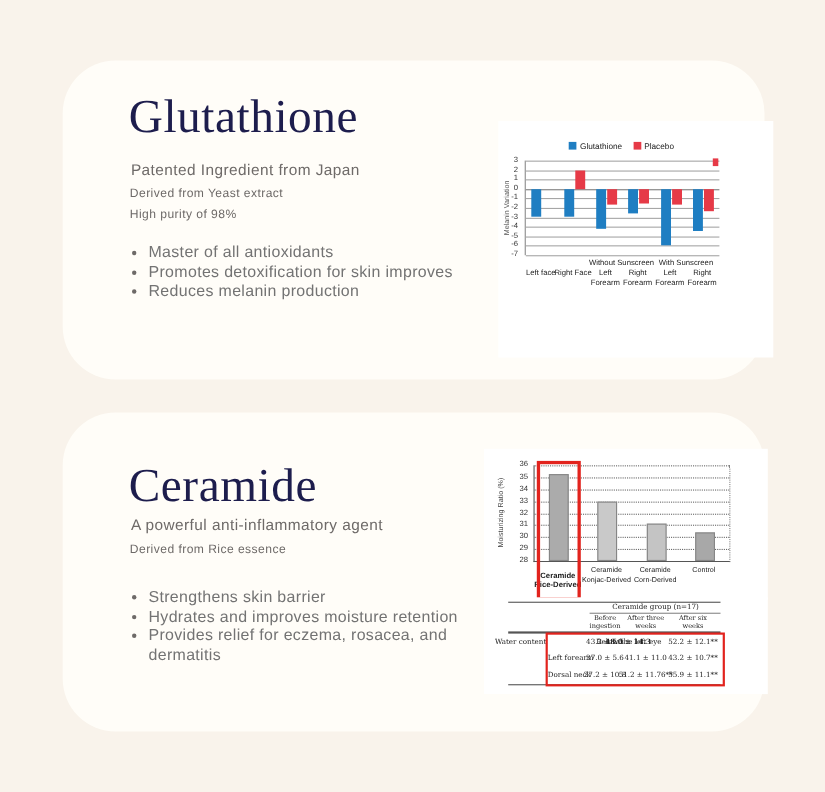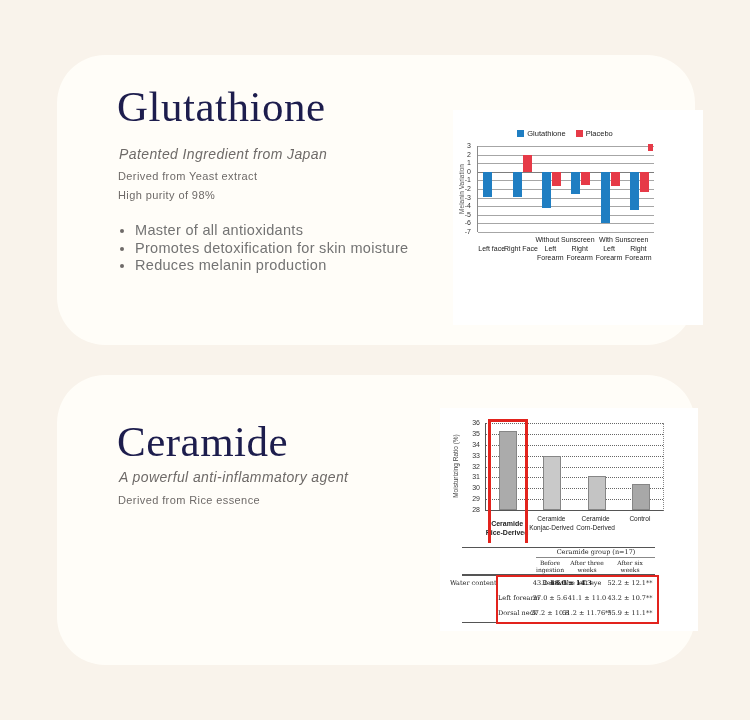--- a/index.html
+++ b/index.html
@@ -19,21 +19,21 @@
   .title {
     position:absolute; left:60px; margin:0;
     font-family:"Liberation Serif", serif; font-weight:500;
     font-size:43px; line-height:1.1; color:#1d1d4d; letter-spacing:0.5px;
   }
   #card1 .title { top:28px; }
   #card2 .title { top:43px; }
 
   .subtitle {
     position:absolute; left:62px;
-    font-style:italic; font-size:14px; color:#6e6a68; letter-spacing:0.4px;
+    font-size:14px; color:#6e6a68; letter-spacing:0.4px;
   }
   #card1 .subtitle { top:91px; }
   #card2 .subtitle { top:94px; }
 
   .desc {
     position:absolute; left:61px;
     font-size:11px; line-height:19px; color:#6e6a68; letter-spacing:0.4px;
   }
   #card1 .desc { top:112px; }
   #card2 .desc { top:116px; }
@@ -106,21 +106,21 @@
 
 <div class="card" id="card1">
   <h1 class="title">Glutathione</h1>
   <div class="subtitle">Patented Ingredient from Japan</div>
   <div class="desc">
     <div>Derived from Yeast extract</div>
     <div>High purity of 98%</div>
   </div>
   <ul class="bullets">
     <li>Master of all antioxidants</li>
-    <li>Promotes detoxification for skin moisture</li>
+    <li>Promotes detoxification for skin improves</li>
     <li>Reduces melanin production</li>
   </ul>
 
   <div class="chart1">
     <div id="c1-legend"><div class="lgitem">
           <div class="lgswatch" style="background: rgb(31, 126, 194);"></div>
           <div class="lgtext">Glutathione</div>
         </div><div class="lgitem">
           <div class="lgswatch" style="background: rgb(230, 58, 71);"></div>
           <div class="lgtext">Placebo</div>
@@ -182,20 +182,25 @@
       </div>
   </div>
 </div>
 
 <div class="card" id="card2">
   <h1 class="title">Ceramide</h1>
   <div class="subtitle">A powerful anti-inflammatory agent</div>
   <div class="desc">
     <div>Derived from Rice essence</div>
   </div>
+  <ul class="bullets">
+    <li>Strengthens skin barrier</li>
+    <li>Hydrates and improves moisture retention</li>
+    <li>Provides relief for eczema, rosacea, and dermatitis</li>
+  </ul>
 
   <div class="chart2">
     <div class="c2-ylabel">Moisturizing Ratio (%)</div>
     <div id="c2-yticks">
         <div class="ytick2" style="top: -4px;">36</div>
         <div class="ytick2" style="top: 6.875px;">35</div>
         <div class="ytick2" style="top: 17.75px;">34</div>
         <div class="ytick2" style="top: 28.625px;">33</div>
         <div class="ytick2" style="top: 39.5px;">32</div>
         <div class="ytick2" style="top: 50.375px;">31</div>

